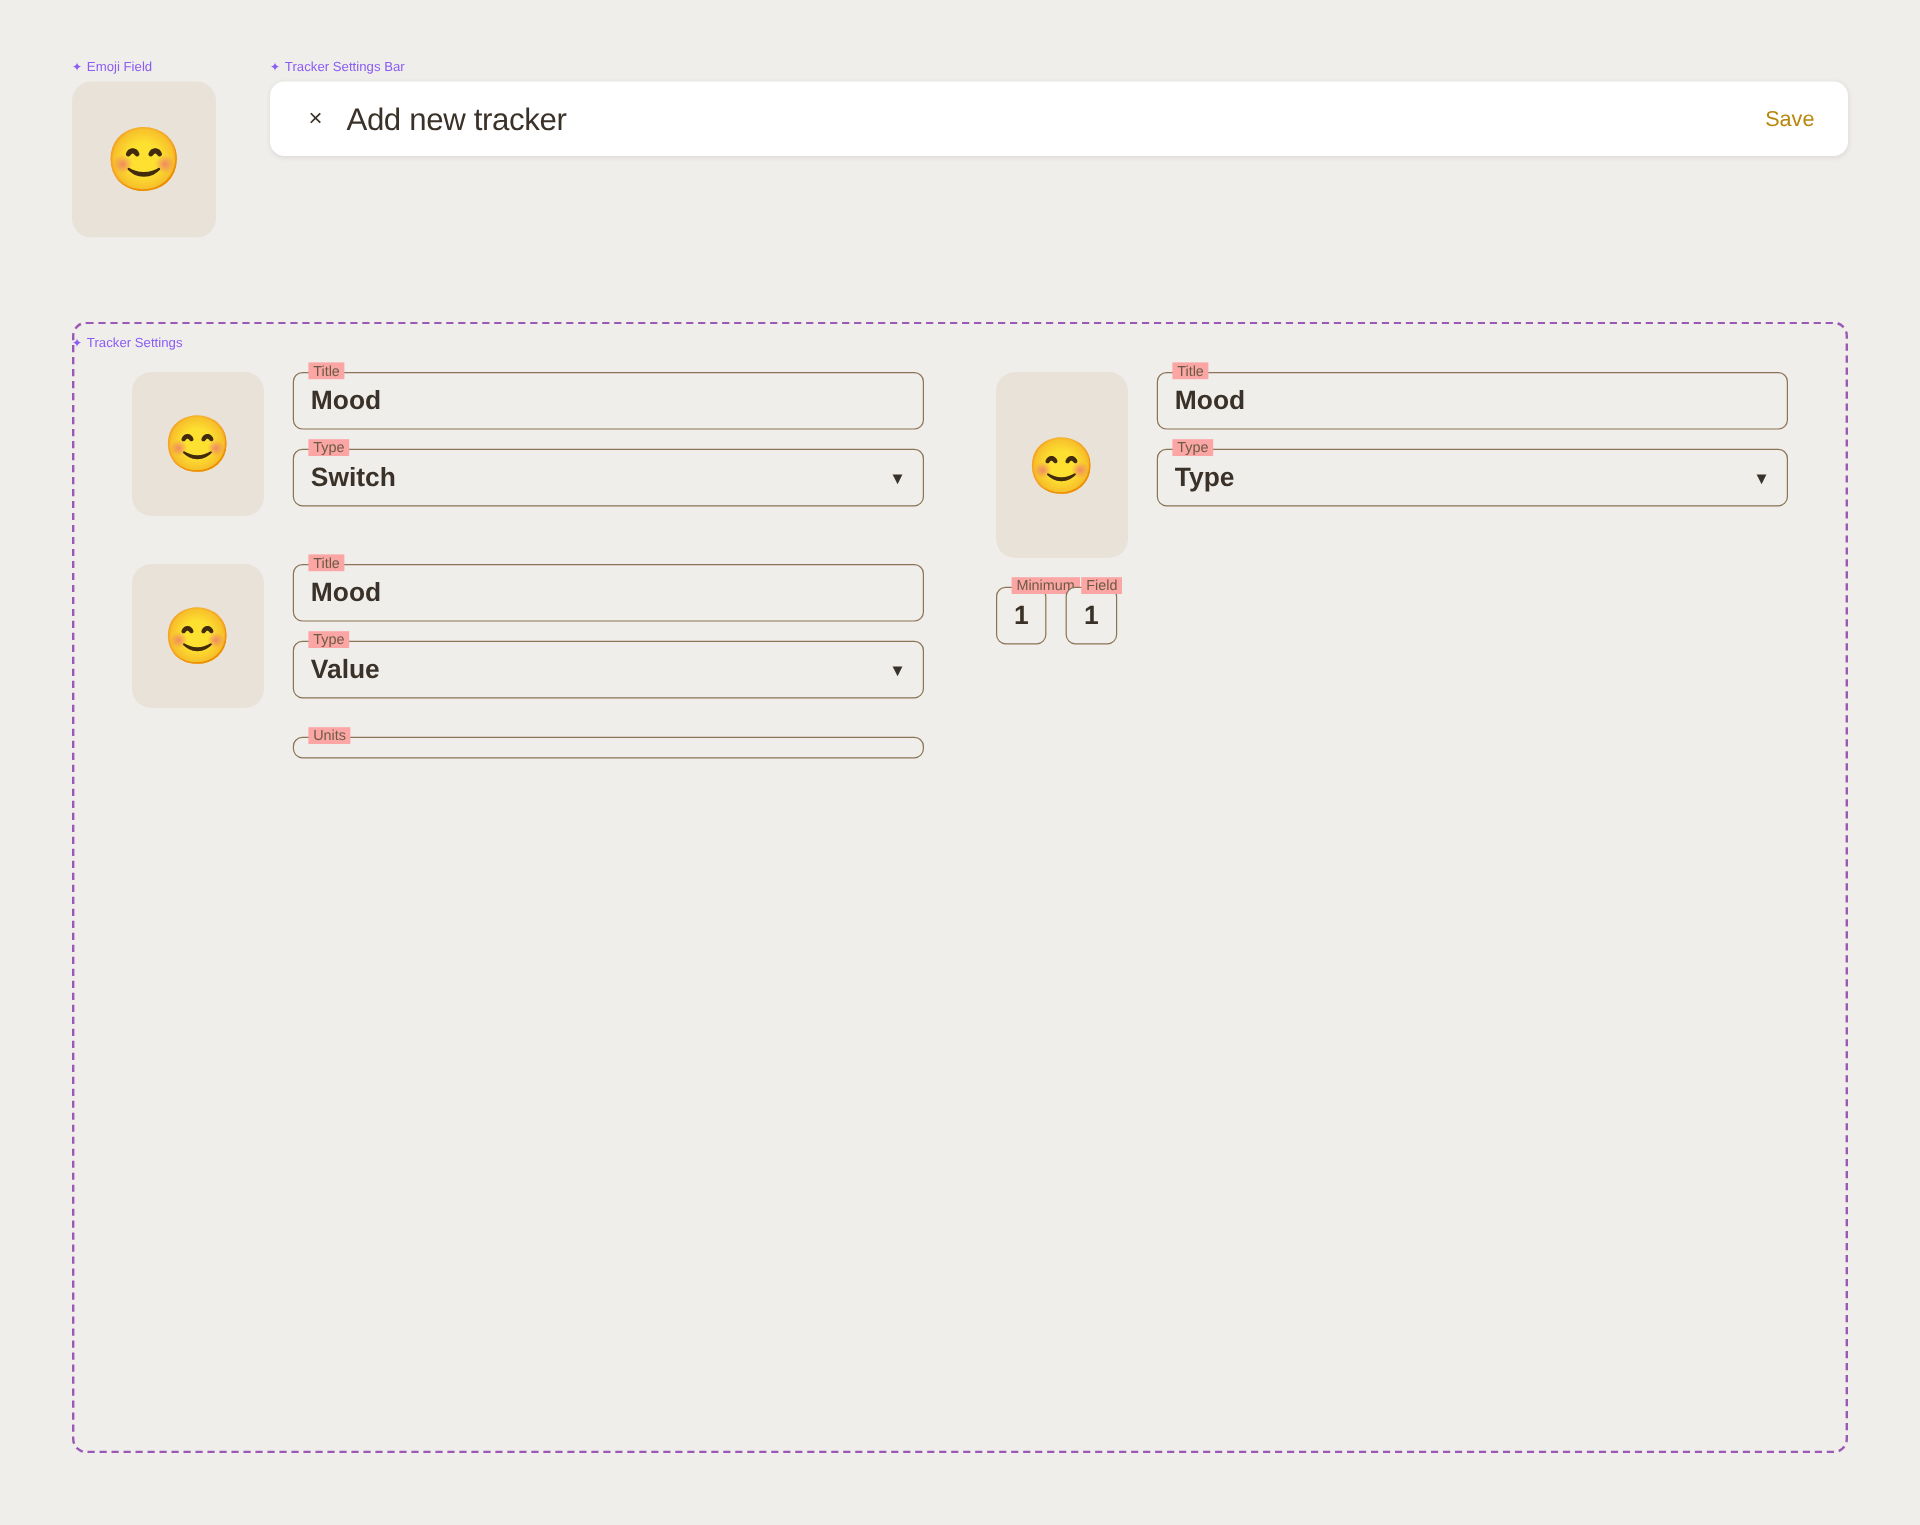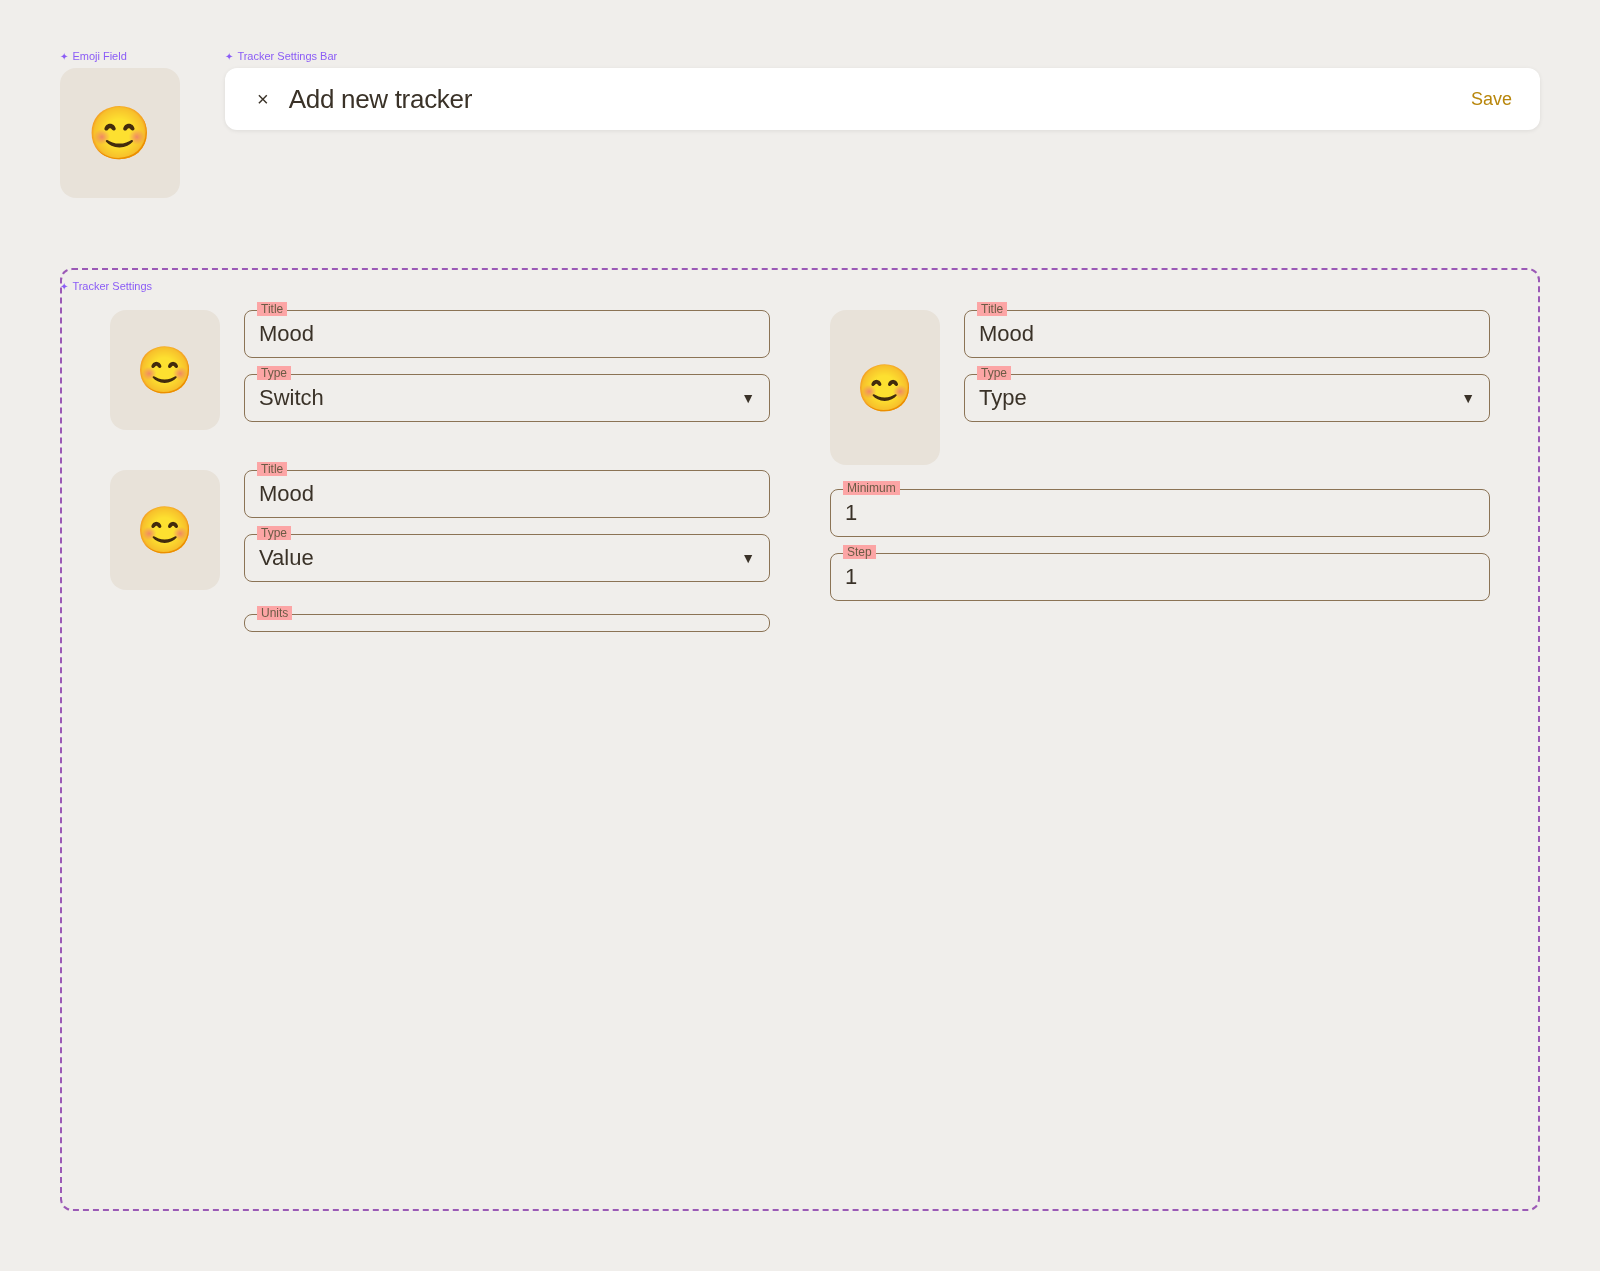--- a/index.html
+++ b/index.html
@@ -180,21 +180,21 @@
       left: 12px;
       background: #fca5a5;
       padding: 0 4px;
       font-size: 12px;
       color: #6b5b45;
     }
 
     .field-value {
       font-size: 22px;
       color: #3a3228;
-      font-weight: 400;
+      font-weight: 700;
       padding-top: 4px;
     }
 
     .field-select {
       display: flex;
       align-items: center;
       justify-content: space-between;
       gap: 28px;
     }
 
@@ -219,21 +219,21 @@
     .right-fields {
       flex: 1;
       display: flex;
       flex-direction: column;
       gap: 16px;
     }
 
     
     .numeric-fields {
       display: flex;
-      flex-direction: column;
+      flex-direction: row;
       gap: 16px;
     }
   </style>
 </head>
 <body>
 
 <div class="annotation-label" id="emoji-field-label">
   <span>Emoji Field</span>
 </div>
 
@@ -332,21 +332,21 @@
 
       <div class="numeric-fields">
 
         <div class="field-group">
           <span class="field-label">Minimum</span>
           <div class="field-value">1</div>
         </div>
 
 
         <div class="field-group">
-          <span class="field-label">Step</span>
+          <span class="field-label">Field</span>
           <div class="field-value">1</div>
         </div>
 
       </div>
 
     </div>
 
   </div>
 </div>
 

